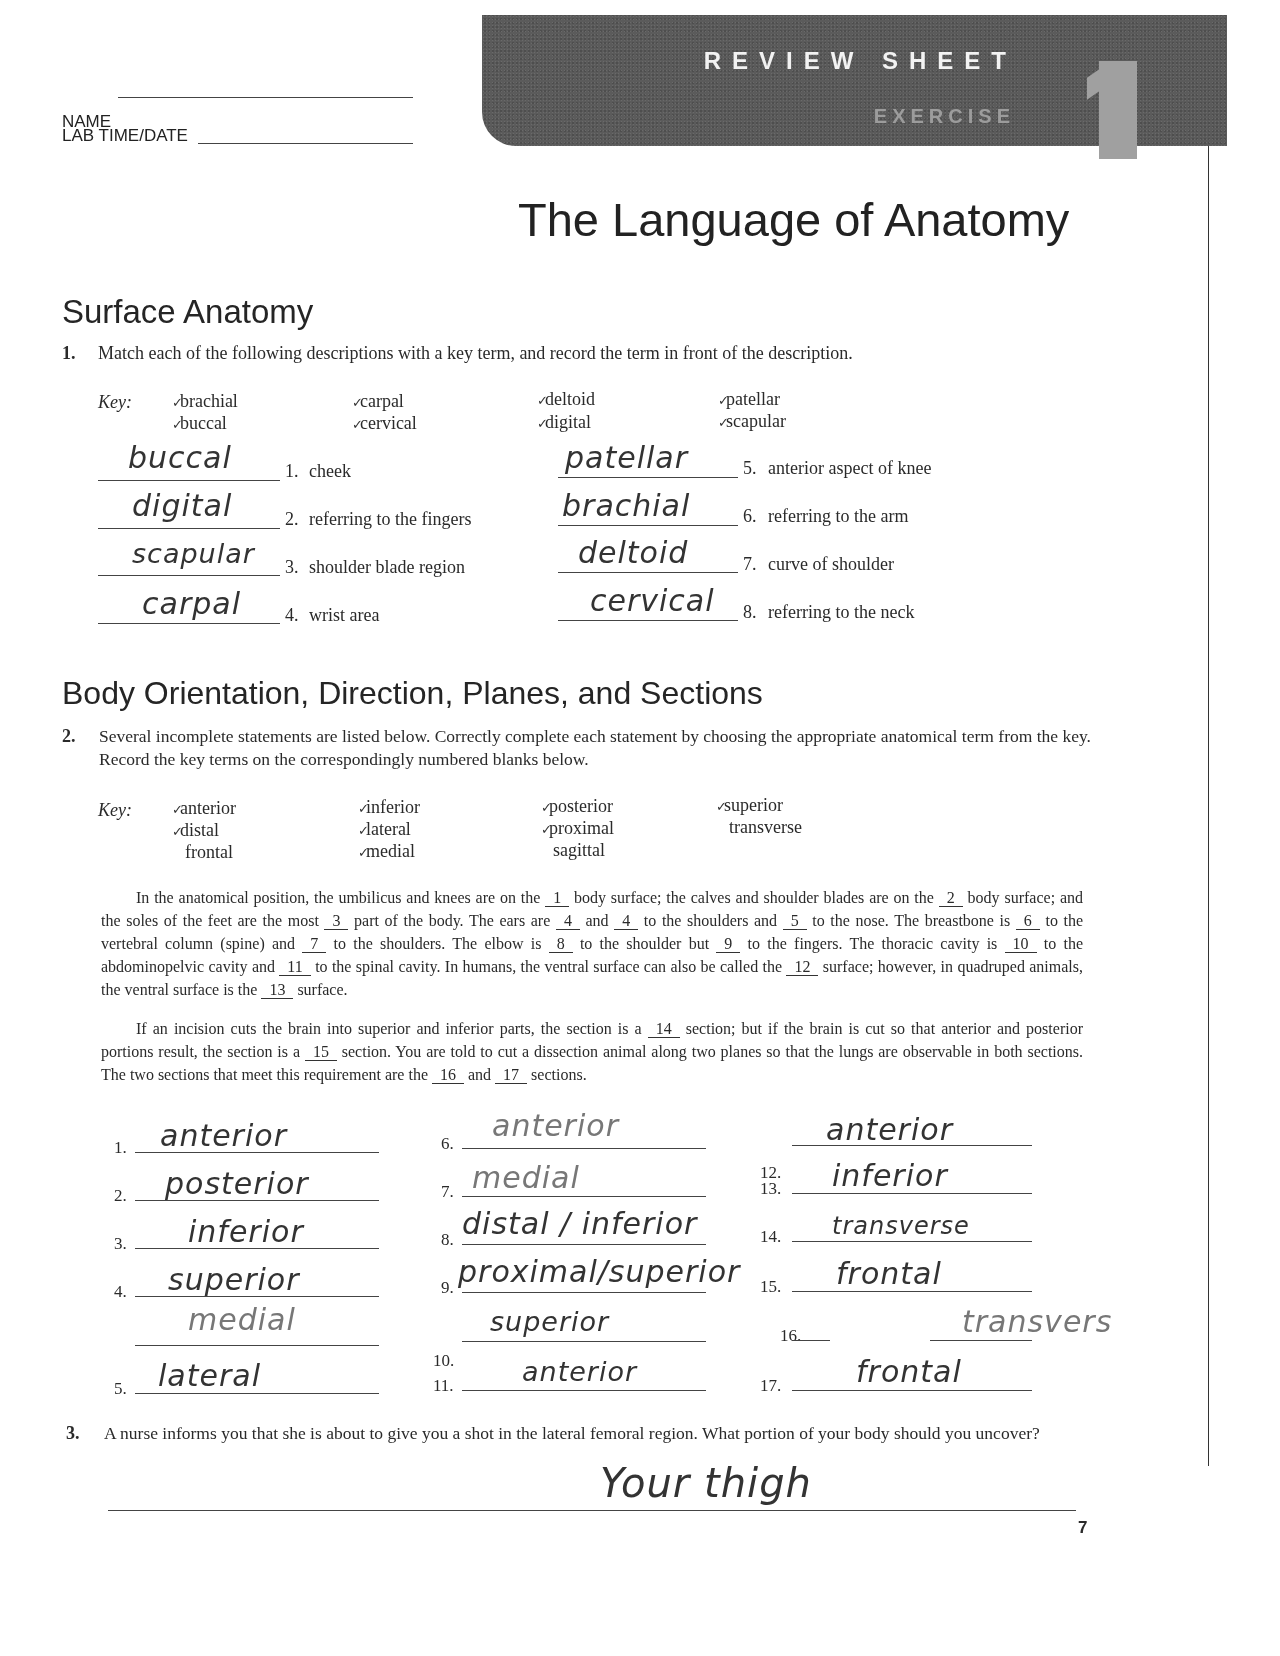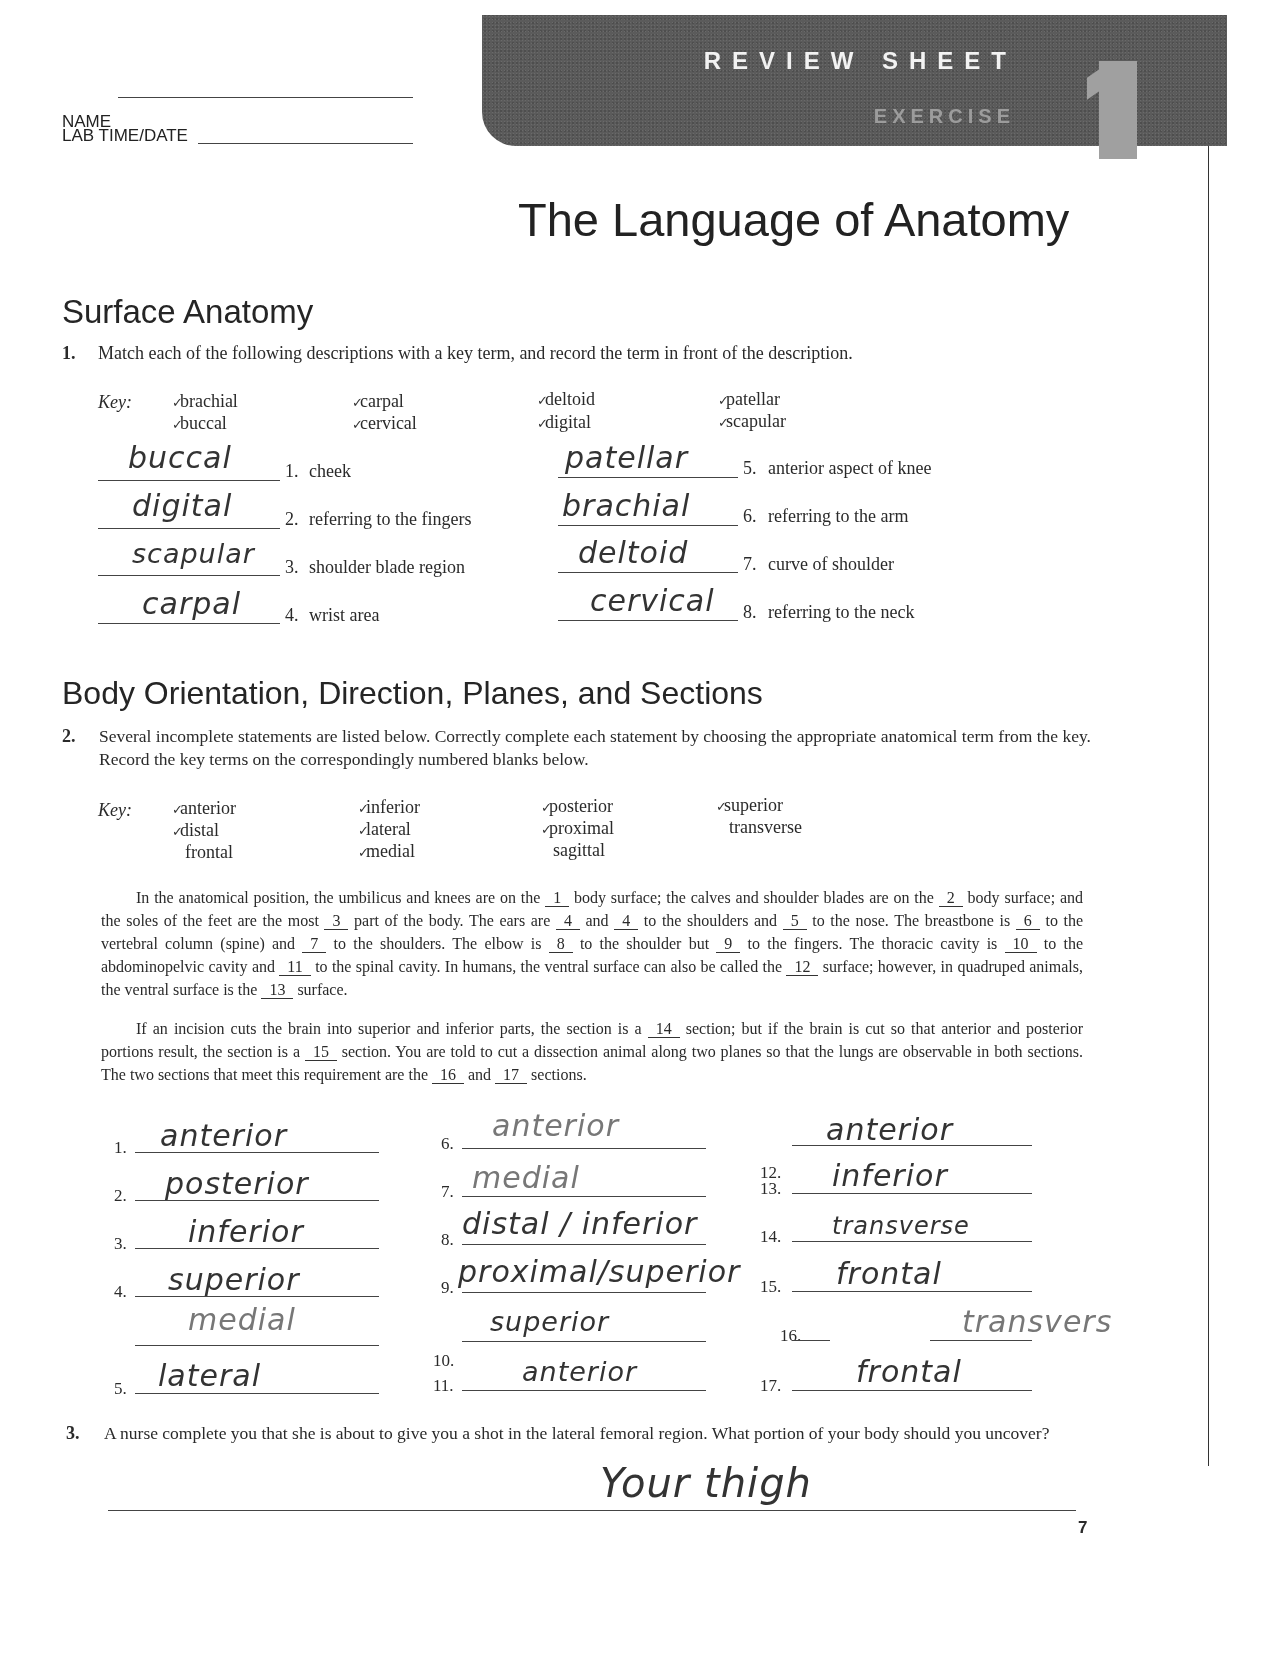--- a/index.html
+++ b/index.html
@@ -230,18 +230,18 @@
   <div class="line" style="left:930px;top:1340px;width:102px;"></div>
 </div>
 <div>
   <div class="abs ans-num" style="left:760px;top:1376px;">17.</div>
   <div class="abs hand hand-ans" style="left:856px;top:1354px;">frontal</div>
   <div class="line" style="left:792px;top:1390px;width:240px;"></div>
 </div>
 
 <div class="abs q" style="left:66px;top:1422px;width:1030px;">
   <span class="qnum" style="position:absolute;left:0;">3.</span>
-  <div style="position:absolute;left:38px;width:990px;font-size:17.5px;">A nurse complete you that she is about to give you a shot in the lateral femoral region. What portion of your body should you uncover?</div>
+  <div style="position:absolute;left:38px;width:990px;font-size:17.5px;">A nurse informs you that she is about to give you a shot in the lateral femoral region. What portion of your body should you uncover?</div>
 </div>
 <div class="abs hand" style="left:600px;top:1460px;font-size:40px;">Your thigh</div>
 <div class="line" style="left:108px;top:1510px;width:968px;"></div>
 
 <div class="abs pagenum" style="left:1078px;top:1518px;">7</div>
 
 </body></html>

